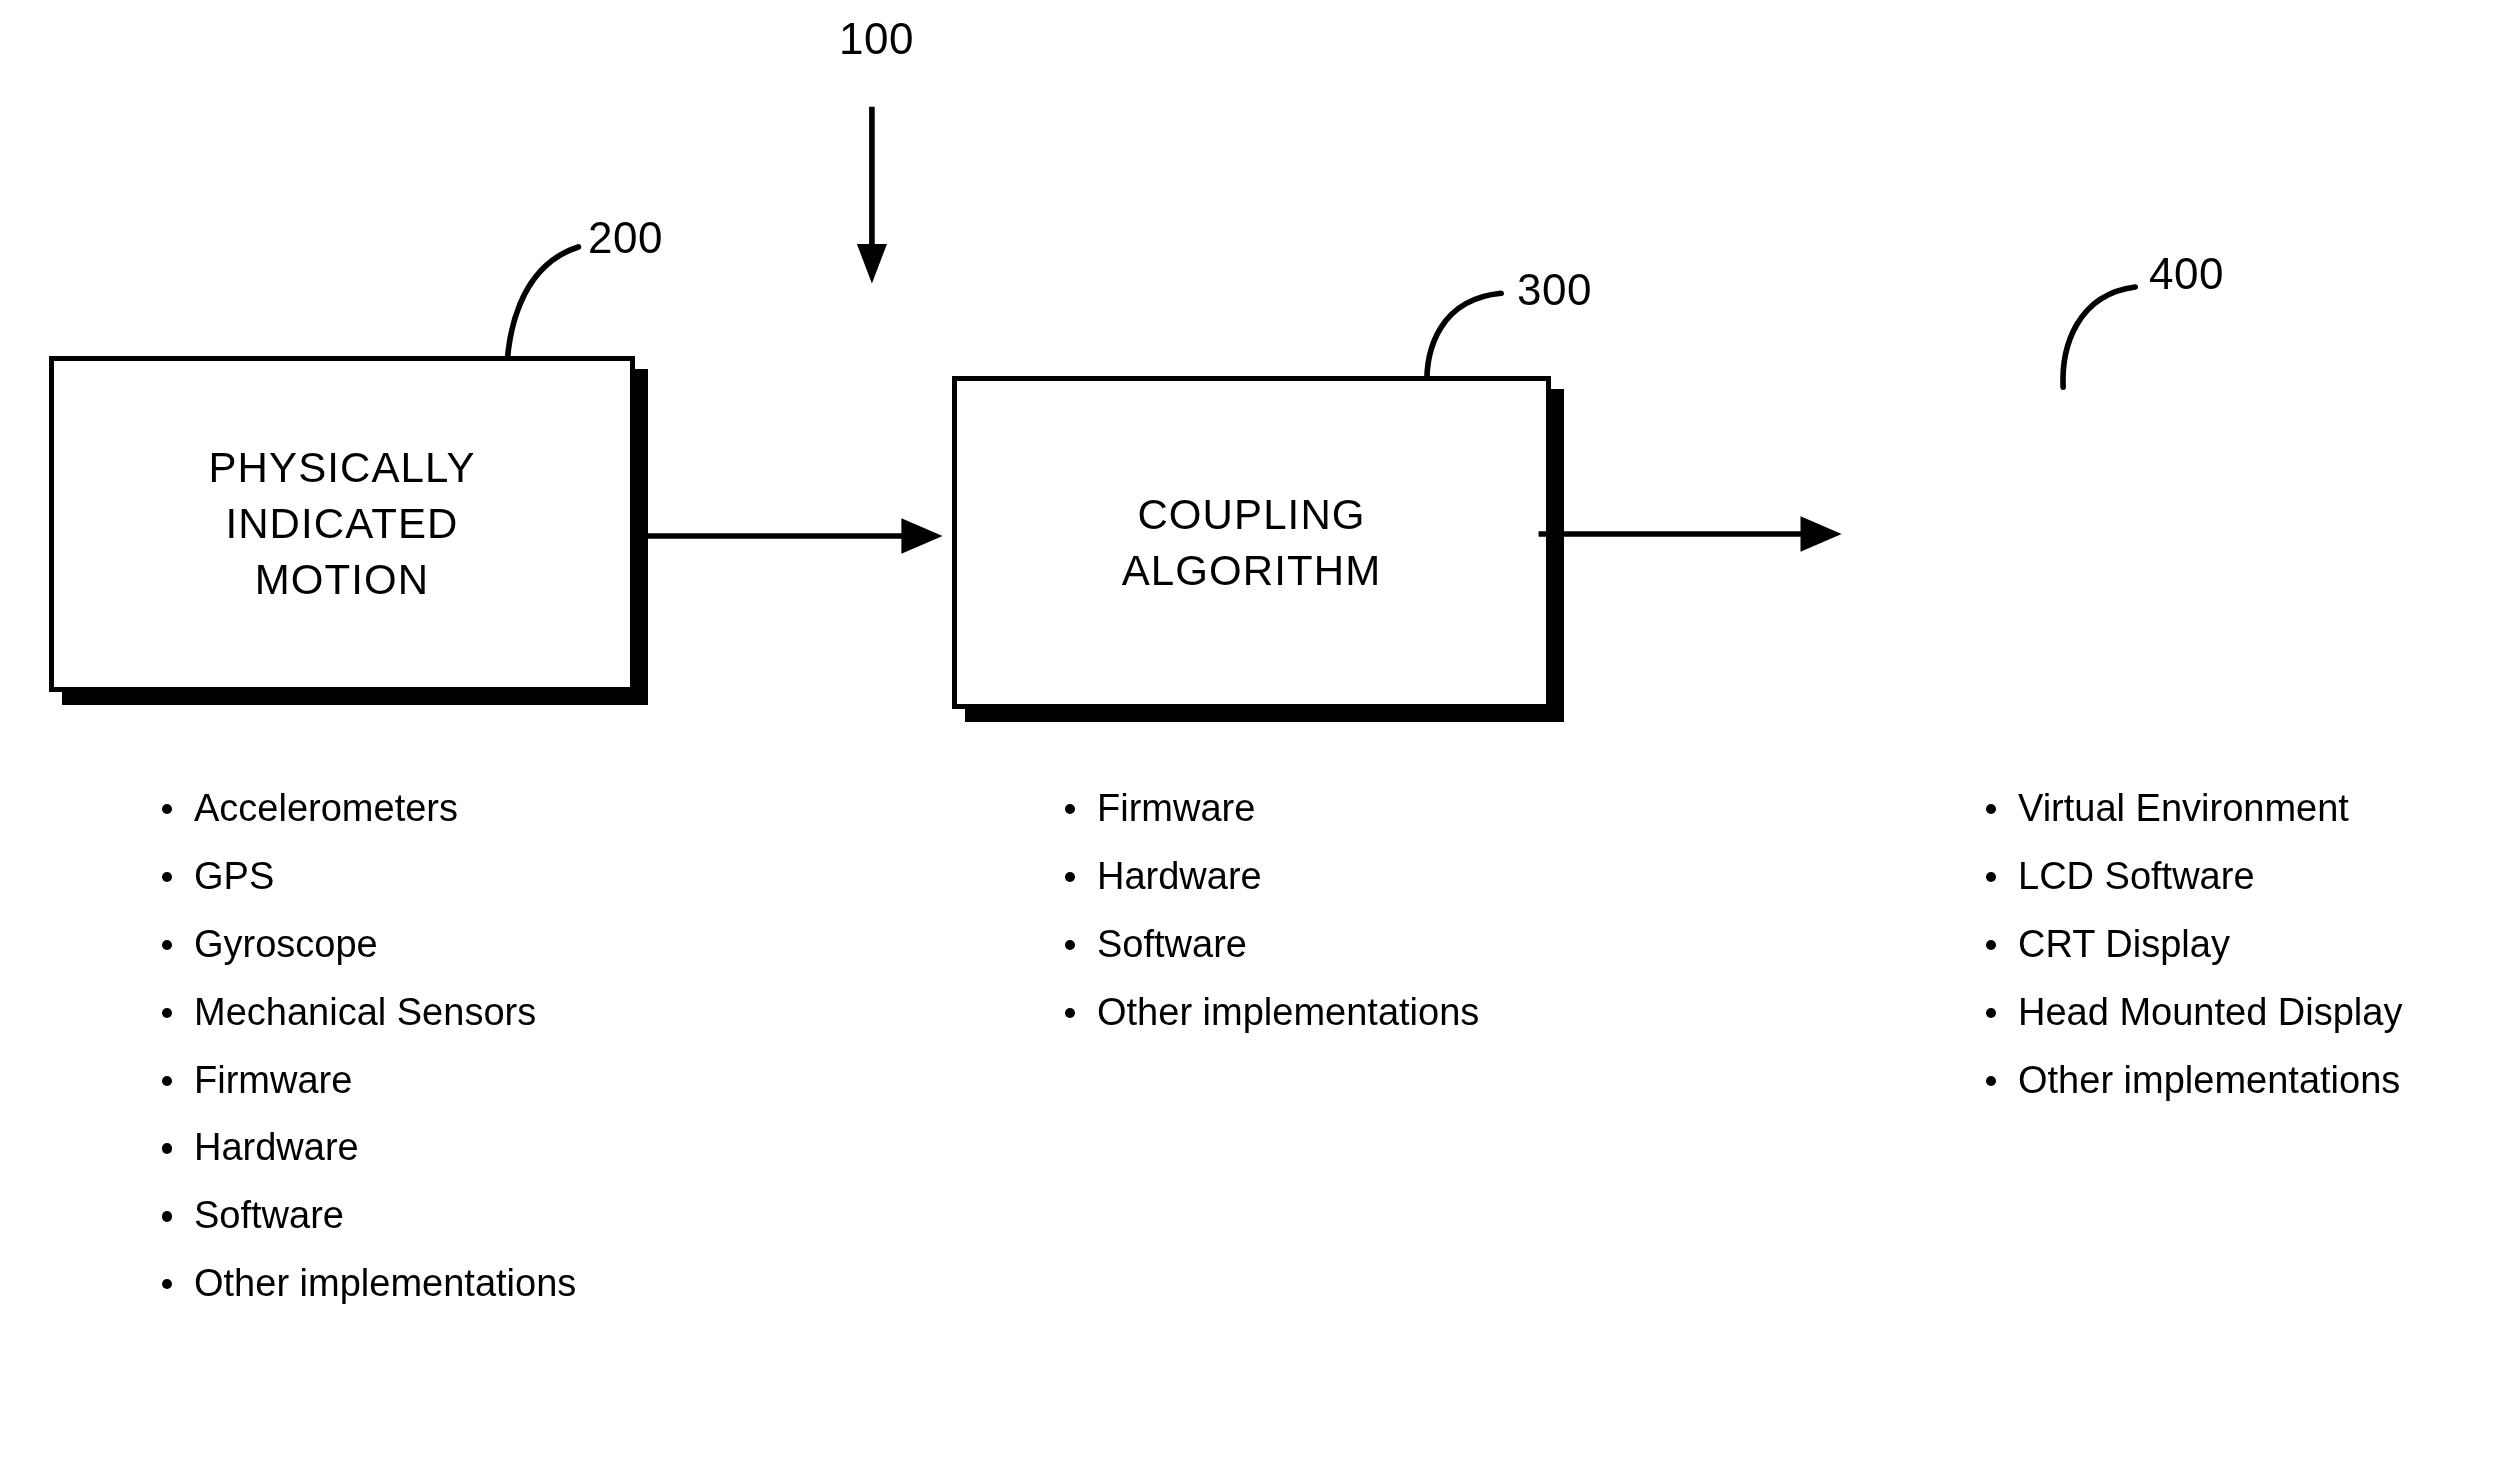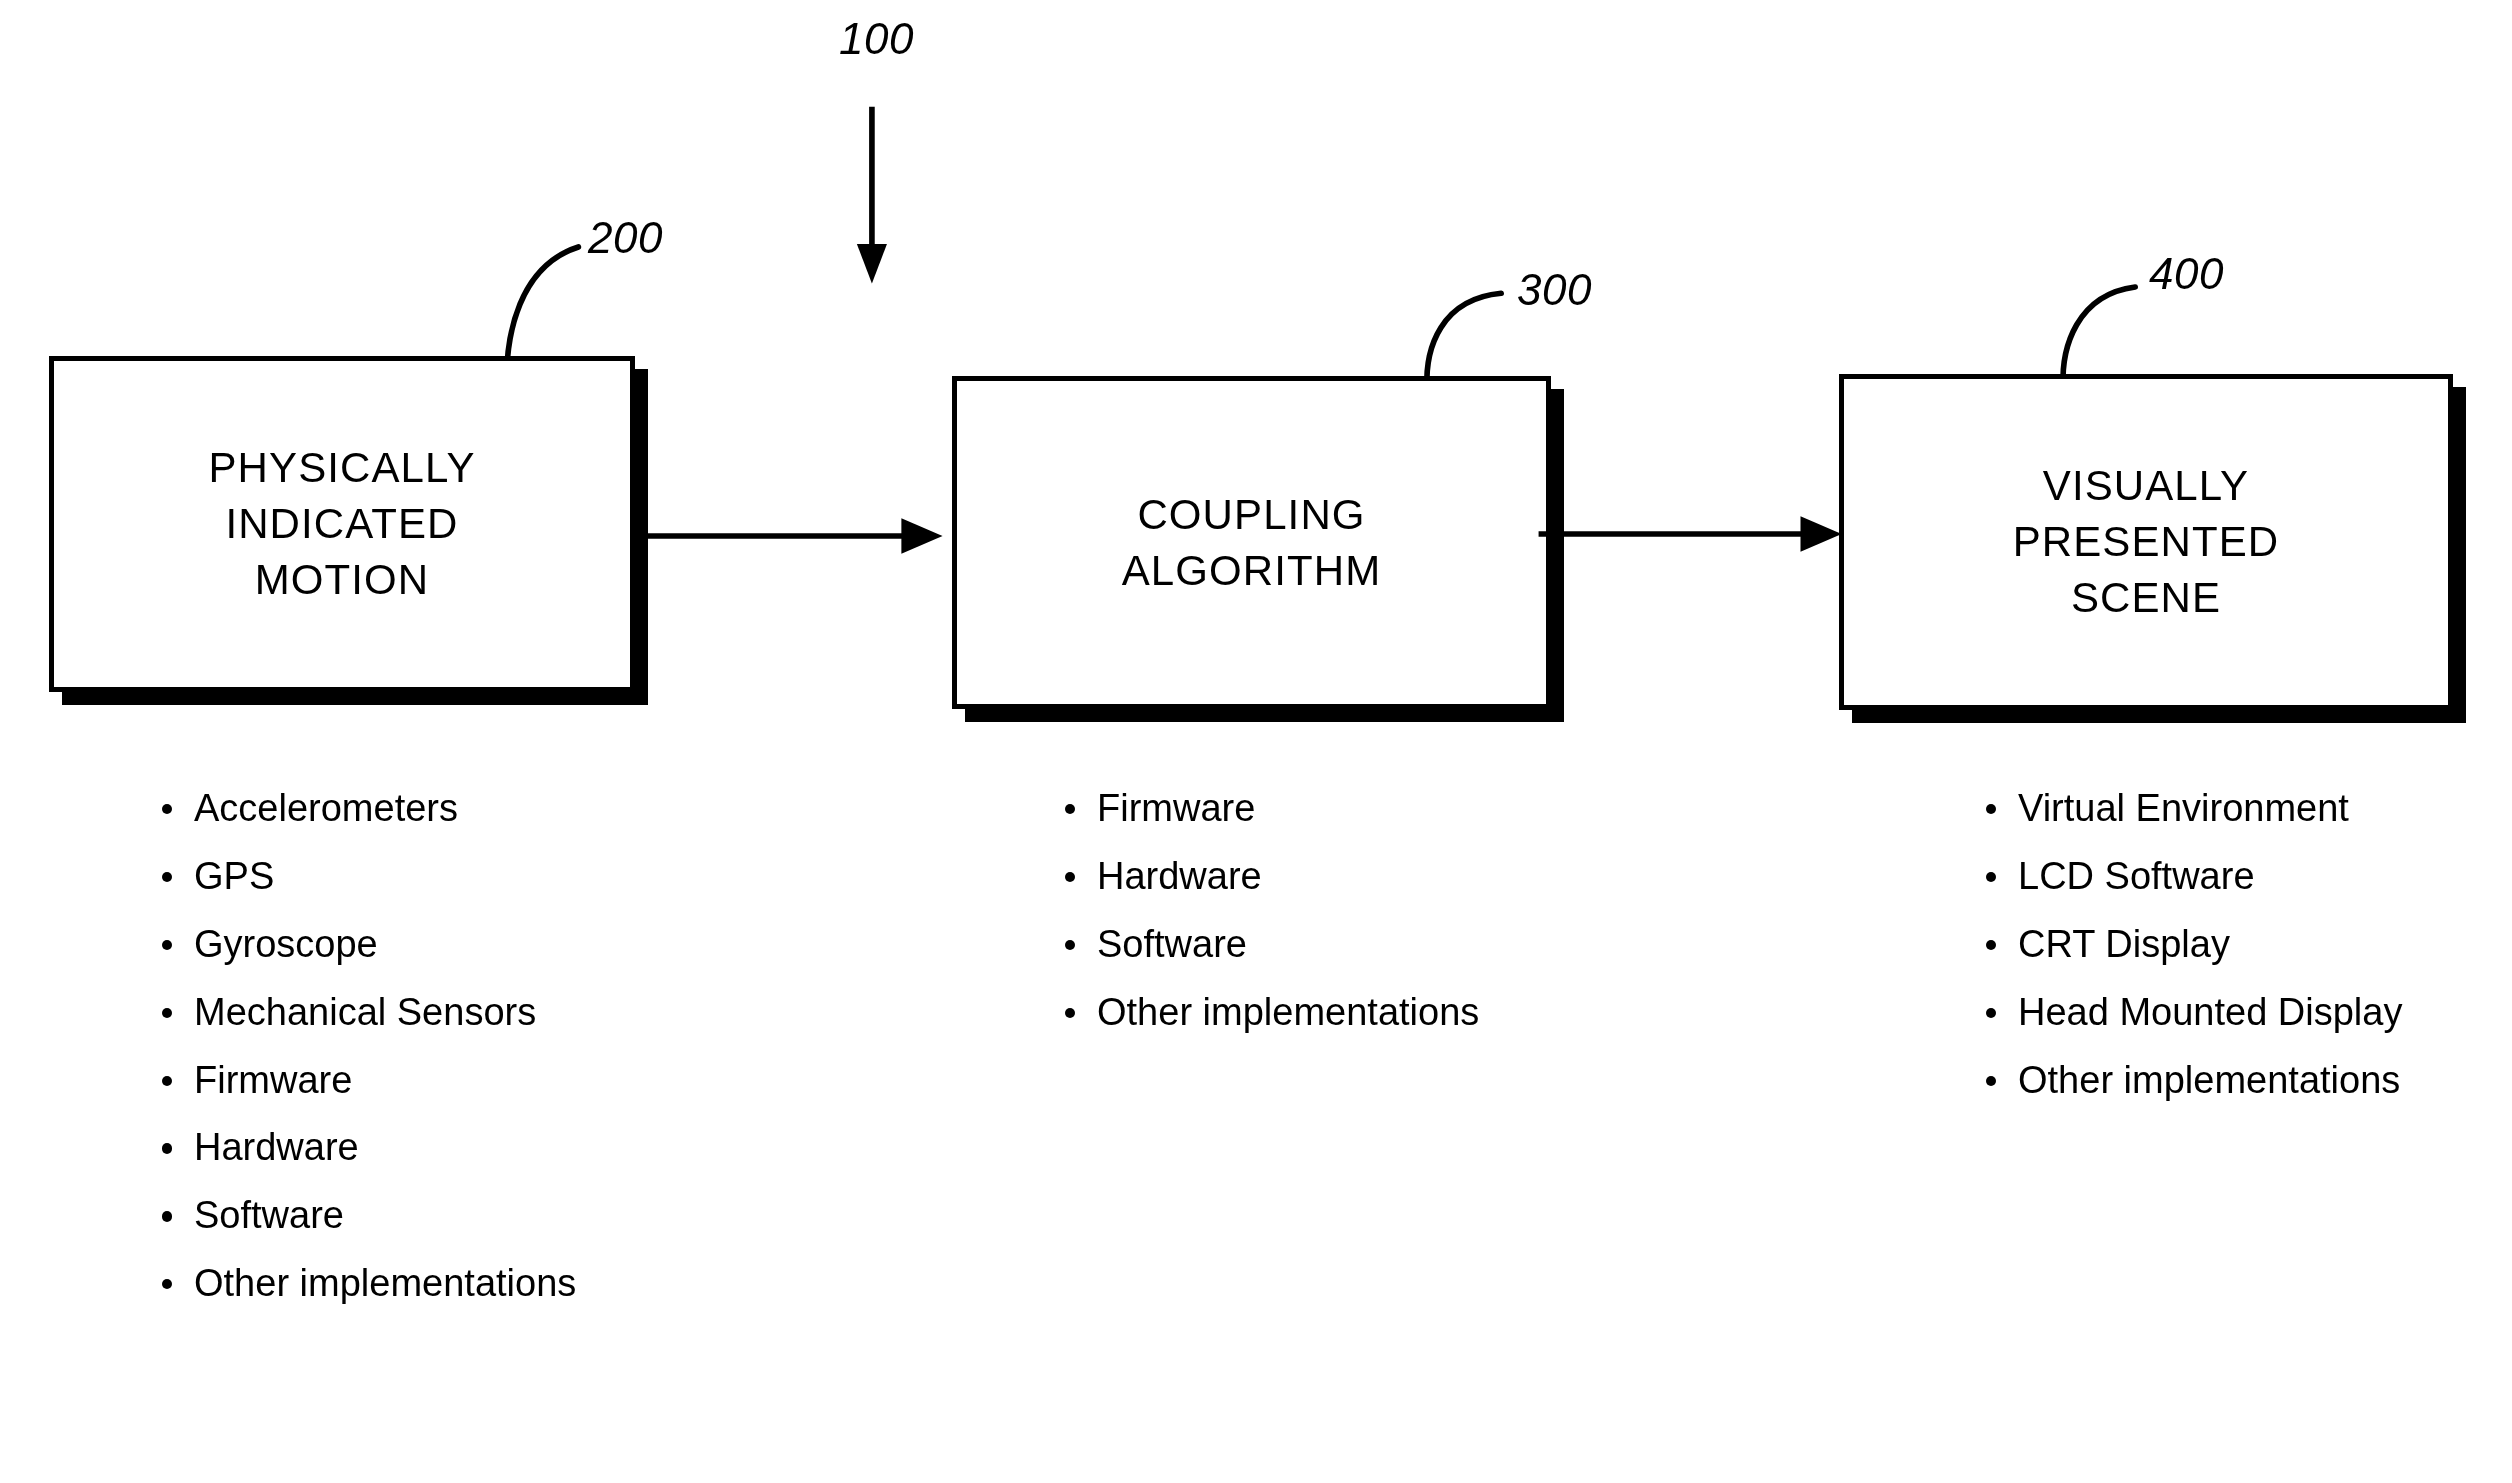--- a/index.html
+++ b/index.html
@@ -21,21 +21,20 @@
   
   .abs { position: absolute; }
 
   
   .ref-num {
     font-size: 44px;
     line-height: 1;
     letter-spacing: 0.5px;
     color: #000;
     white-space: nowrap;
-    font-style: italic;
   }
 
   
   .sys-arrow { position: absolute; }
 
   
   .box {
     position: absolute;
     box-sizing: border-box;
     background: #ffffff;
@@ -188,25 +187,20 @@
 implementations</span>
     </li>
   </ul>
 
   <div class="abs ref-num" style="left:2149px; top:252px;">400</div>
 
   <svg class="leader" style="left:2045px; top:272px;" width="113" height="117" viewBox="0 0 120 125">
     <path d="M19,123 C17,80 34,24 96,16" fill="none" stroke="#000" stroke-width="6" stroke-linecap="round"></path>
   </svg>
 
-  <div class="box" style="left:1839px; top:374px; width:614px; height:336px;">
-    <div class="box-label">VISUALLY
-PRESENTED
-SCENE</div>
-  </div>
 
   <ul class="bullet-list" style="left:1982px; top:765px; width:460px;">
     <li class="bullet-item">
       <span class="dot"></span>
       <span class="bullet-text">Virtual
 Environment</span>
     </li>
     <li class="bullet-item">
       <span class="dot"></span>
       <span class="bullet-text">LCD Software</span>

